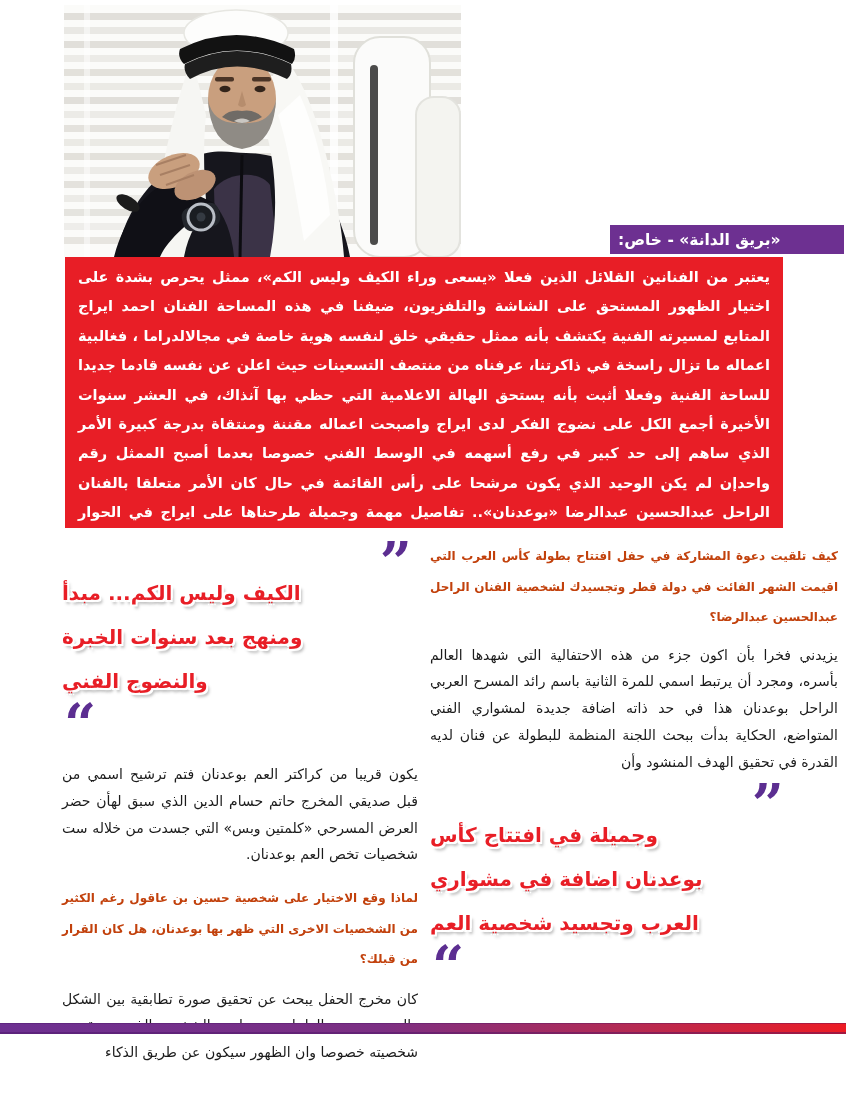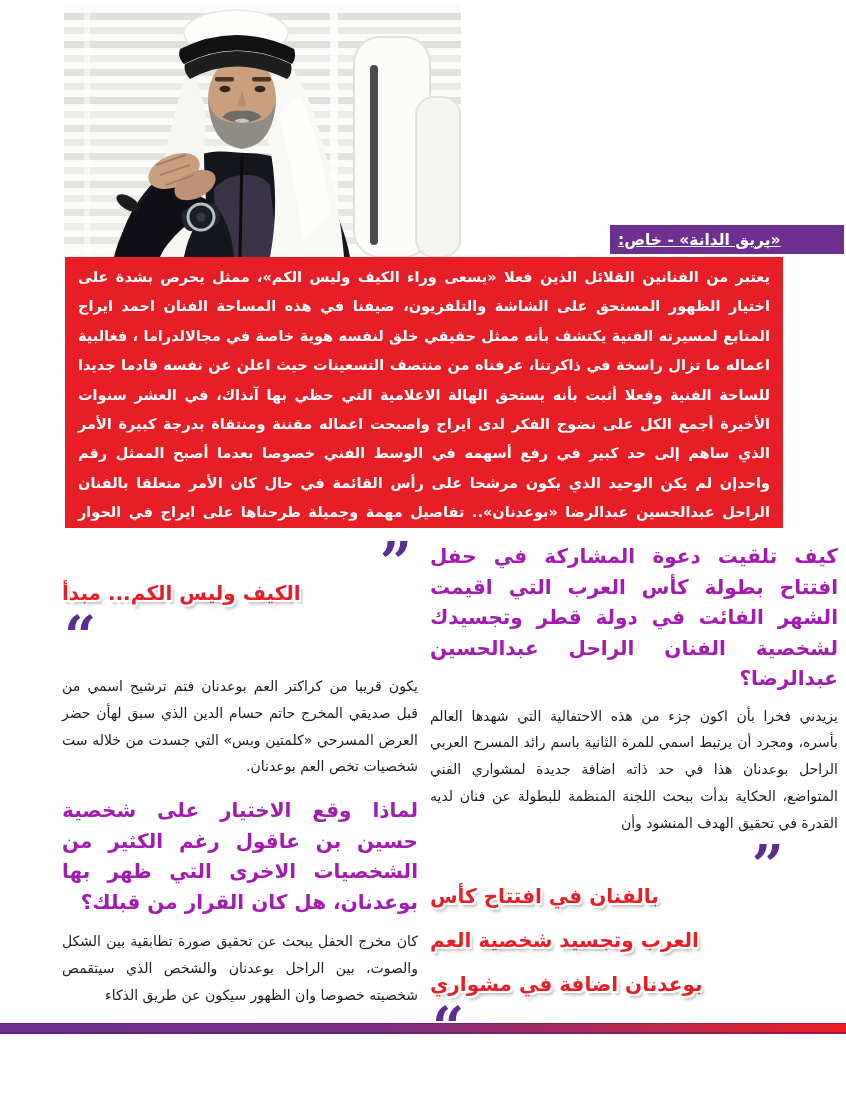--- a/index.html
+++ b/index.html
@@ -17,40 +17,40 @@
   }
   
   .banner{
     position:absolute;top:225px;right:2px;width:234px;height:29px;
     background:#6d3091;
     display:flex;align-items:center;justify-content:flex-end;
     direction:rtl;
   }
   .banner span{
     color:#ffffff;font-weight:bold;font-size:15.5px;
-    padding-right:13px;padding-left:8px;white-space:nowrap;text-decoration:underline;
+    padding-right:13px;padding-left:8px;white-space:nowrap;
   }
   
   .intro{
     position:absolute;left:65px;top:257px;width:718px;height:271px;
     background:#e81e26;box-sizing:border-box;
     padding:6px 13px 0 13px;overflow:hidden;
   }
   .intro p{
     margin:0;color:#ffffff;font-weight:bold;
     font-size:14.5px;line-height:29.4px;
     direction:rtl;text-align:justify;
   }
   
   .col{position:absolute;direction:rtl;}
   .col-right{left:430px;top:541px;width:408px;}
   .col-left{left:62px;top:541px;width:356px;}
   .question{
-    margin:0;color:#a21caf;font-weight:bold;
-    font-size:20px;line-height:30.5px;text-align:justify;direction:rtl;
+    margin:0;color:#c2410c;font-weight:bold;
+    font-size:12px;line-height:30.5px;text-align:justify;direction:rtl;
   }
   .answer{
     margin:9px 0 0 0;color:#1b1b1b;
     font-size:14px;line-height:26.8px;text-align:justify;direction:rtl;
   }
   
   .pullquote{direction:rtl;}
   .pq-row-top{height:30px;text-align:right;line-height:10px;}
   .pq-row-bottom{height:34px;text-align:left;line-height:10px;}
   .pq-mark{
@@ -174,31 +174,33 @@
 
   <div class="intro">
     <p>يعتبر من الفنانين القلائل الذين فعلا «يسعى وراء الكيف وليس الكم»، ممثل يحرص بشدة على اختيار الظهور المستحق على الشاشة والتلفزيون، ضيفنا في هذه المساحة الفنان احمد ايراج المتابع لمسيرته الفنية يكتشف بأنه ممثل حقيقي خلق لنفسه هوية خاصة في مجالالدراما ، فغالبية اعماله ما تزال راسخة في ذاكرتنا، عرفناه من منتصف التسعينات حيث اعلن عن نفسه قادما جديدا للساحة الفنية وفعلا أثبت بأنه يستحق الهالة الاعلامية التي حظي بها آنذاك، في العشر سنوات الأخيرة أجمع الكل على نضوج الفكر لدى ايراج واصبحت اعماله مقننة ومنتقاة بدرجة كبيرة الأمر الذي ساهم إلى حد كبير في رفع أسهمه في الوسط الفني خصوصا بعدما أصبح الممثل رقم واحدإن لم يكن الوحيد الذي يكون مرشحا على رأس القائمة في حال كان الأمر متعلقا بالفنان الراحل عبدالحسين عبدالرضا «بوعدنان».. تفاصيل مهمة وجميلة طرحناها على ايراج في الحوار التالي:</p>
   </div>
 
   <div class="col col-right">
     <p class="question">كيف تلقيت دعوة المشاركة في حفل افتتاح بطولة كأس العرب التي اقيمت الشهر الفائت في دولة قطر وتجسيدك لشخصية الفنان الراحل عبدالحسين عبدالرضا؟</p>
     <p class="answer">يزيدني فخرا بأن اكون جزء من هذه الاحتفالية التي شهدها العالم بأسره، ومجرد أن يرتبط اسمي للمرة الثانية باسم رائد المسرح العربي الراحل بوعدنان هذا في حد ذاته اضافة جديدة لمشواري الفني المتواضع، الحكاية بدأت ببحث اللجنة المنظمة للبطولة عن فنان لديه القدرة في تحقيق الهدف المنشود وأن</p>
     <div class="pullquote pq-right">
       <div class="pq-row-top"><span class="pq-mark">”</span></div>
-      <span class="pq-line">بالفنان في افتتاح كأس</span>
+      <span class="pq-line">وجميلة في افتتاح كأس</span>
+      <span class="pq-line">بوعدنان اضافة في مشواري</span>
       <span class="pq-line">العرب وتجسيد شخصية العم</span>
-      <span class="pq-line">بوعدنان اضافة في مشواري</span>
       <div class="pq-row-bottom"><span class="pq-mark">“</span></div>
     </div>
   </div>
 
   <div class="col col-left">
     <div class="pullquote pq-left">
       <div class="pq-row-top"><span class="pq-mark">”</span></div>
       <span class="pq-line">الكيف وليس الكم... مبدأ</span>
+      <span class="pq-line">ومنهج بعد سنوات الخبرة</span>
+      <span class="pq-line">والنضوج الفني</span>
       <div class="pq-row-bottom"><span class="pq-mark">“</span></div>
     </div>
     <p class="answer" style="margin-top:24px;">يكون قريبا من كراكتر العم بوعدنان فتم ترشيح اسمي من قبل صديقي المخرج حاتم حسام الدين الذي سبق لهأن حضر العرض المسرحي «كلمتين وبس» التي جسدت من خلاله ست شخصيات تخص العم بوعدنان.</p>
     <p class="question" style="margin-top:15px;">لماذا وقع الاختيار على شخصية حسين بن عاقول رغم الكثير من الشخصيات الاخرى التي ظهر بها بوعدنان، هل كان القرار من قبلك؟</p>
     <p class="answer" style="margin-top:11px;">كان مخرج الحفل يبحث عن تحقيق صورة تطابقية بين الشكل والصوت، بين الراحل بوعدنان والشخص الذي سيتقمص شخصيته خصوصا وان الظهور سيكون عن طريق الذكاء</p>
   </div>
 
   <div class="footer-bar"></div>
 
 </div>

